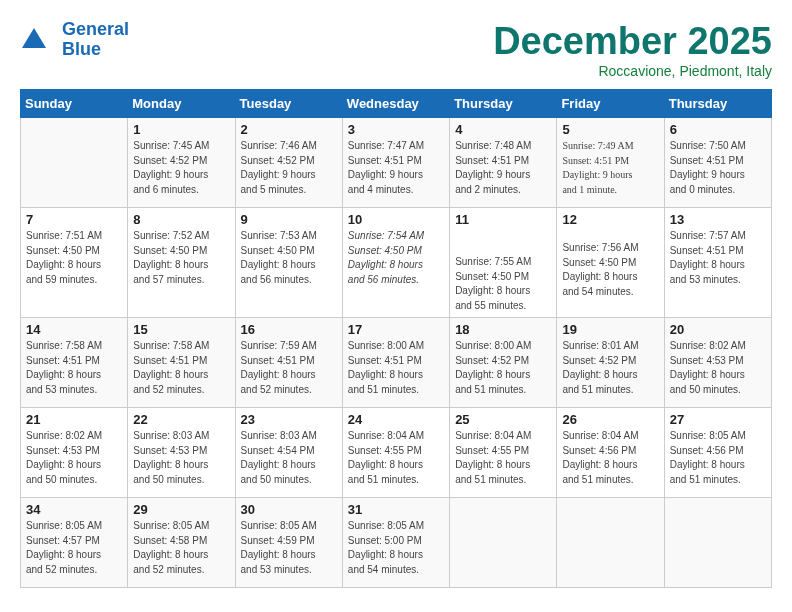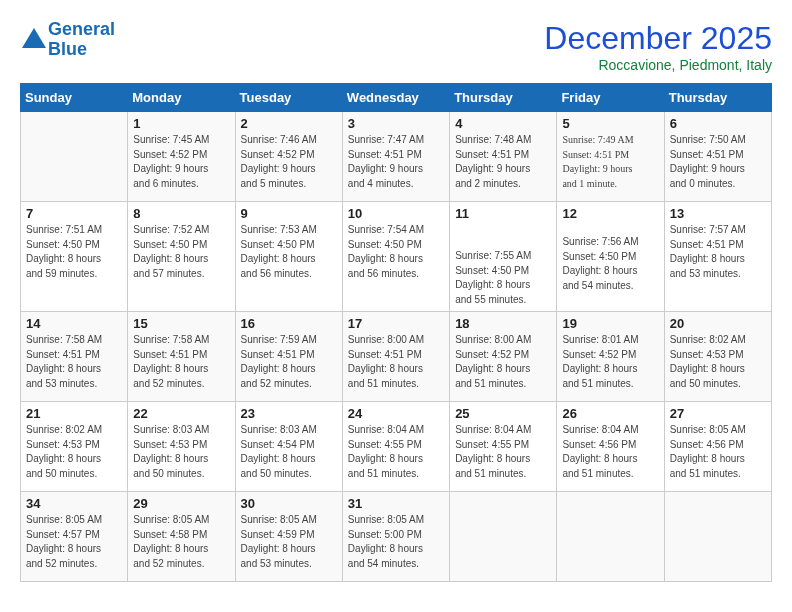--- a/index.html
+++ b/index.html
@@ -12,42 +12,42 @@
     }
     .header {
       display: flex;
       justify-content: space-between;
       align-items: flex-start;
       margin-bottom: 10px;
     }
     .logo {
       display: flex;
       align-items: center;
-      gap: 0;
+      gap: 14px;
     }
     .logo-text {
       font-size: 18px;
       font-weight: bold;
       color: #333;
       line-height: 1.1;
     }
     .logo-text span {
       color: #1a6bb5;
     }
     .logo-icon {
       width: 28px;
       height: 28px;
     }
     .title-block {
       text-align: right;
     }
     .month-title {
-      font-size: 32px;
-      font-weight: normal;
-      color: #1d4ed8;
+      font-size: 38px;
+      font-weight: bold;
+      color: #0f766e;
     }
     .location {
       font-size: 14px;
       color: #15803d;
     }
     table {
       width: 100%;
       border-collapse: collapse;
       table-layout: fixed;
     }
@@ -185,21 +185,21 @@
         </td>
         <td>
           <span class="day-num">9</span>
           <div class="day-info" style="white-space: pre-line;">Sunrise: 7:53 AM
 Sunset: 4:50 PM
 Daylight: 8 hours
 and 56 minutes.</div>
         </td>
         <td>
           <span class="day-num">10</span>
-          <div class="day-info" style="white-space: pre-line;">Sunrise: 7:54 AM
+          <div class="day-info" style="white-space: pre-line; font-style: italic;">Sunrise: 7:54 AM
 Sunset: 4:50 PM
 Daylight: 8 hours
 and 56 minutes.</div>
         </td>
         <td>
           <span class="day-num">11</span>
           <div class="day-info" style="white-space: pre-line; margin-top: 28px;">Sunrise: 7:55 AM
 Sunset: 4:50 PM
 Daylight: 8 hours
 and 55 minutes.</div>

